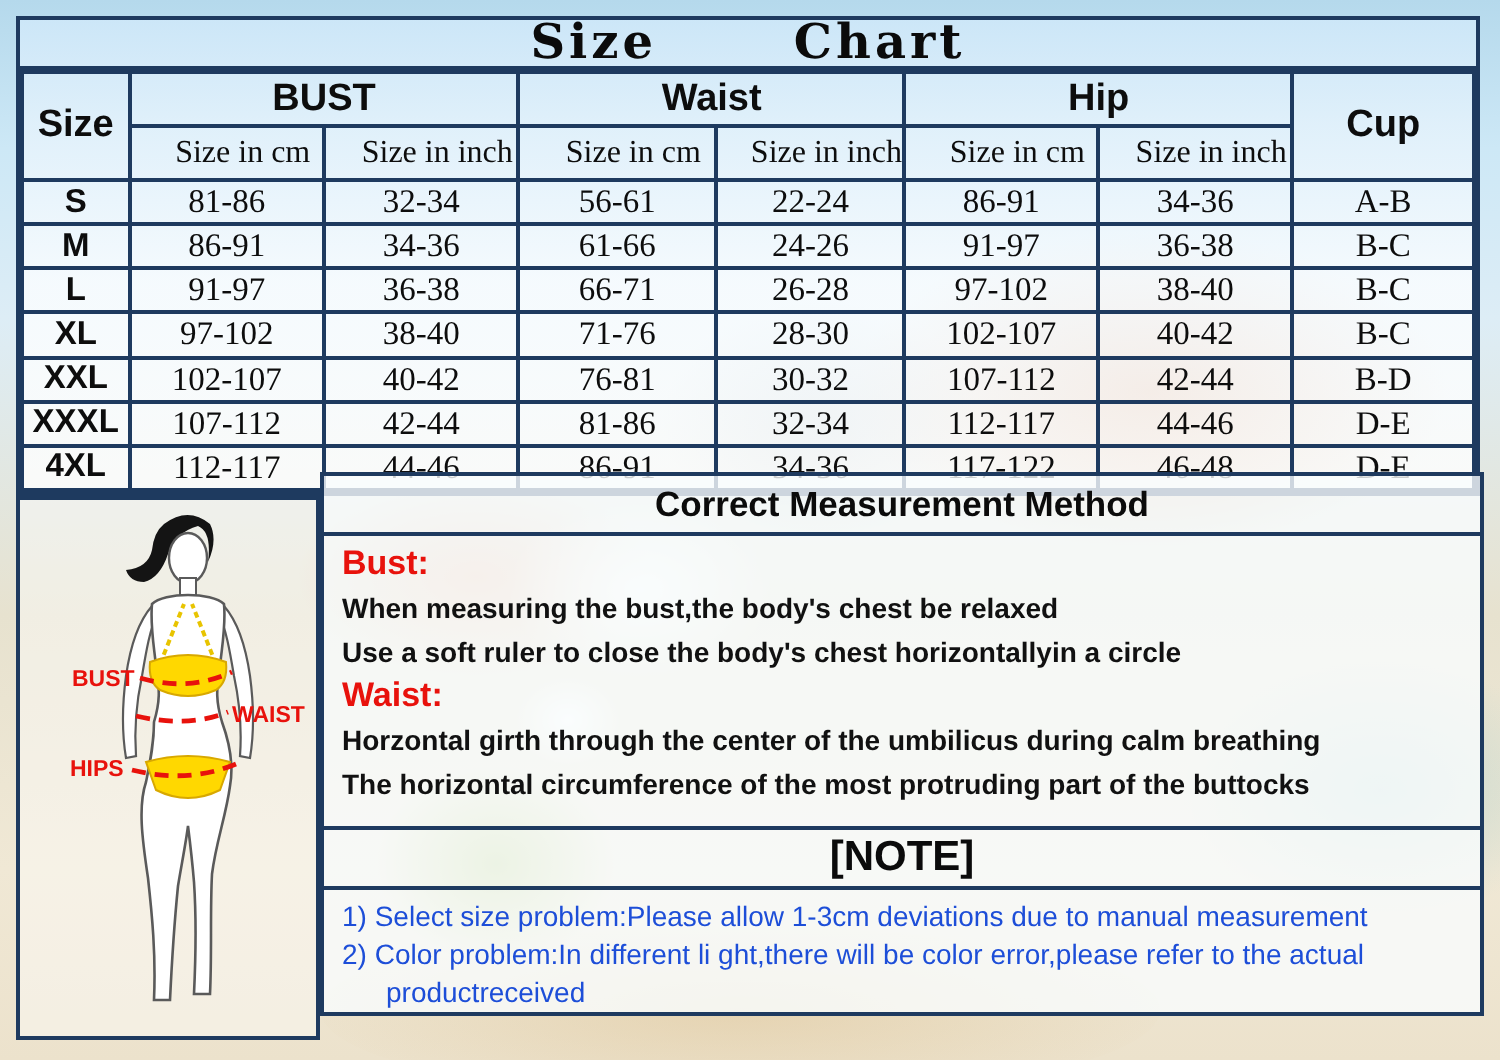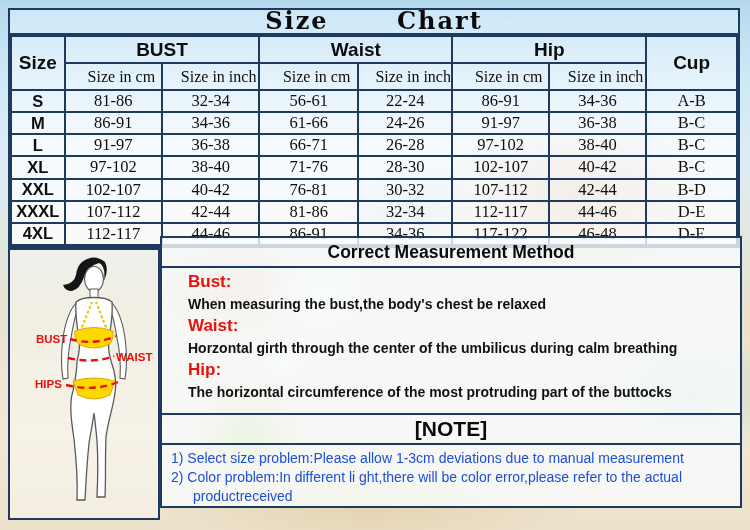--- a/index.html
+++ b/index.html
@@ -69,21 +69,21 @@
   .panel-right{
     position:absolute;left:160px;top:236px;width:582px;height:272px;
     border:2px solid var(--border);box-sizing:border-box;z-index:2;
     background:rgba(249,252,254,.8);
     display:flex;flex-direction:column;
   }
   .mm-heading{
     flex:0 0 28px;line-height:28px;border-bottom:2px solid var(--border);
     text-align:center;font-weight:bold;font-size:17.5px;color:#0b0b0b;
   }
-  .mm-body{flex:1 1 auto;padding:3px 6px 0 26px;}
+  .mm-body{flex:1 1 auto;padding:3px 6px 0 9px;}
   .m-label{font-weight:bold;font-size:17px;color:var(--red);line-height:22px;}
   .m-line{font-weight:bold;font-size:14px;color:#111;line-height:22px;}
   .note-heading{
     flex:0 0 28px;line-height:28px;border-top:2px solid var(--border);
     border-bottom:2px solid var(--border);
     text-align:center;font-weight:bold;font-size:21px;color:#0b0b0b;
   }
   .notes{flex:0 0 auto;padding:4px 4px 0 9px;}
   .note-item{
     font-weight:normal;font-size:14px;color:#1d4ed8;line-height:19px;
@@ -241,23 +241,23 @@
       <text x="106" y="111" font-family="Liberation Sans,sans-serif" font-size="11.5" font-weight="bold" fill="#e8120c">WAIST</text>
       <text x="25" y="138" font-family="Liberation Sans,sans-serif" font-size="11.5" font-weight="bold" fill="#e8120c">HIPS</text>
     </svg>
   </div>
 
   <div class="panel-right">
     <div class="mm-heading">Correct Measurement Method</div>
     <div class="mm-body">
         <div class="m-label">Bust:</div>
         <div class="m-line">When measuring the bust,the body's chest be relaxed</div>
+        <div class="m-line">Use a soft ruler to close the body's chest horizontallyin a circle</div>
         <div class="m-label">Waist:</div>
         <div class="m-line">Horzontal girth through the center of the umbilicus during calm breathing</div>
-        <div class="m-label">Hip:</div>
         <div class="m-line">The horizontal circumference of the most protruding part of the buttocks</div>
       </div>
     <div class="note-heading">[NOTE]</div>
     <div class="notes">
         <div class="note-item">1) Select size problem:Please allow 1-3cm deviations due to manual measurement</div>
         <div class="note-item">2) Color problem:In different li ght,there will be color error,please refer to the actual productreceived</div>
       </div>
   </div>
 
 </div>

